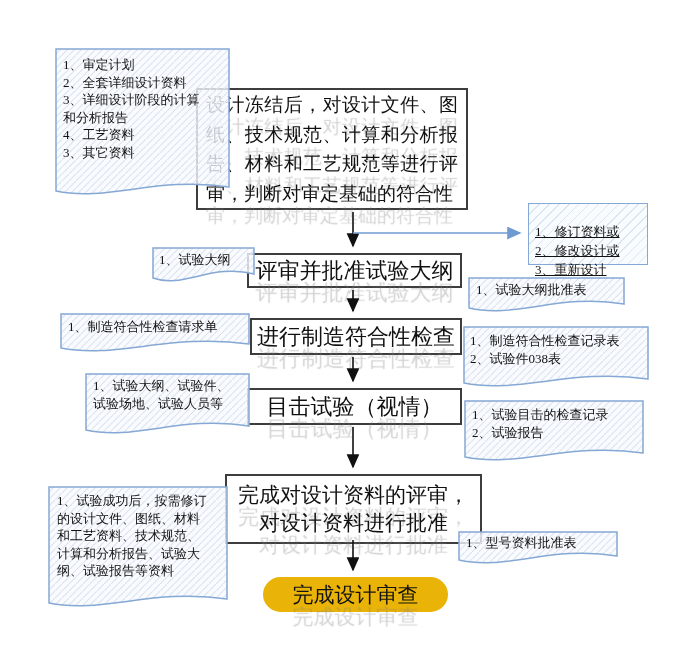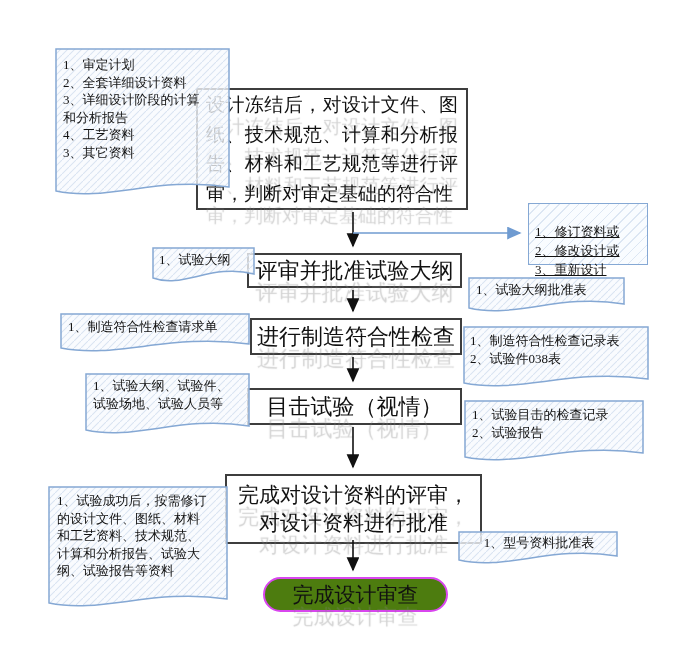--- a/index.html
+++ b/index.html
@@ -13,21 +13,21 @@
     display:flex;align-items:center;justify-content:center;text-align:center;
     box-sizing:border-box;z-index:2;
   }
   .node .node-text{
     text-shadow:0 22px 1px rgba(128,128,128,0.35);
     white-space:nowrap;
   }
   .node .node-text.wrap{white-space:normal;}
   
   .terminator{
-    position:absolute;background:#4d7c0f;border:2px solid #d946ef;border-radius:18px;
+    position:absolute;background:#eab308;border:2px solid #eab308;border-radius:18px;
     display:flex;align-items:center;justify-content:center;box-sizing:border-box;z-index:2;
   }
   
   .anno{position:absolute;z-index:3;}
   .anno svg{position:absolute;left:0;top:0;}
   .anno .anno-text{
     position:absolute;font-size:13px;line-height:17.5px;color:#121212;
   }
   .anno .anno-text div{white-space:normal;}
   
@@ -164,21 +164,21 @@
   <div class="anno" style="left:48px;top:438px;width:180px;height:124px;margin-top:48px;">
     <svg width="180" height="124">
       <path fill="rgba(247,250,254,0.78)" d="M1,1 H179 V113 C 104.4,102 54.0,128 1,117 Z"></path>
       <path fill="url(#hatch)" stroke="#85a8d4" stroke-width="1.5" d="M1,1 H179 V113 C 104.4,102 54.0,128 1,117 Z"></path>
     </svg>
     <div class="anno-text" style="left:9px;top:6px;width:152px;">
       <div>1、试验成功后，按需修订的设计文件、图纸、材料和工艺资料、技术规范、计算和分析报告、试验大纲、试验报告等资料</div>
     </div>
   </div>
 
-  <div class="anno" style="left:458px;top:531px;width:132px;height:36px;text-align:center;">
+  <div class="anno" style="left:458px;top:531px;width:132px;height:36px;">
     <svg width="160" height="36">
       <path fill="rgba(247,250,254,0.78)" d="M1,1 H159 V25 C 92.8,14 48.0,40 1,29 Z"></path>
       <path fill="url(#hatch)" stroke="#85a8d4" stroke-width="1.5" d="M1,1 H159 V25 C 92.8,14 48.0,40 1,29 Z"></path>
     </svg>
     <div class="anno-text" style="left:8px;top:3px;width:146px;">
       <div>1、型号资料批准表</div>
     </div>
   </div>
 
   <svg id="arrows" width="694" height="661">

